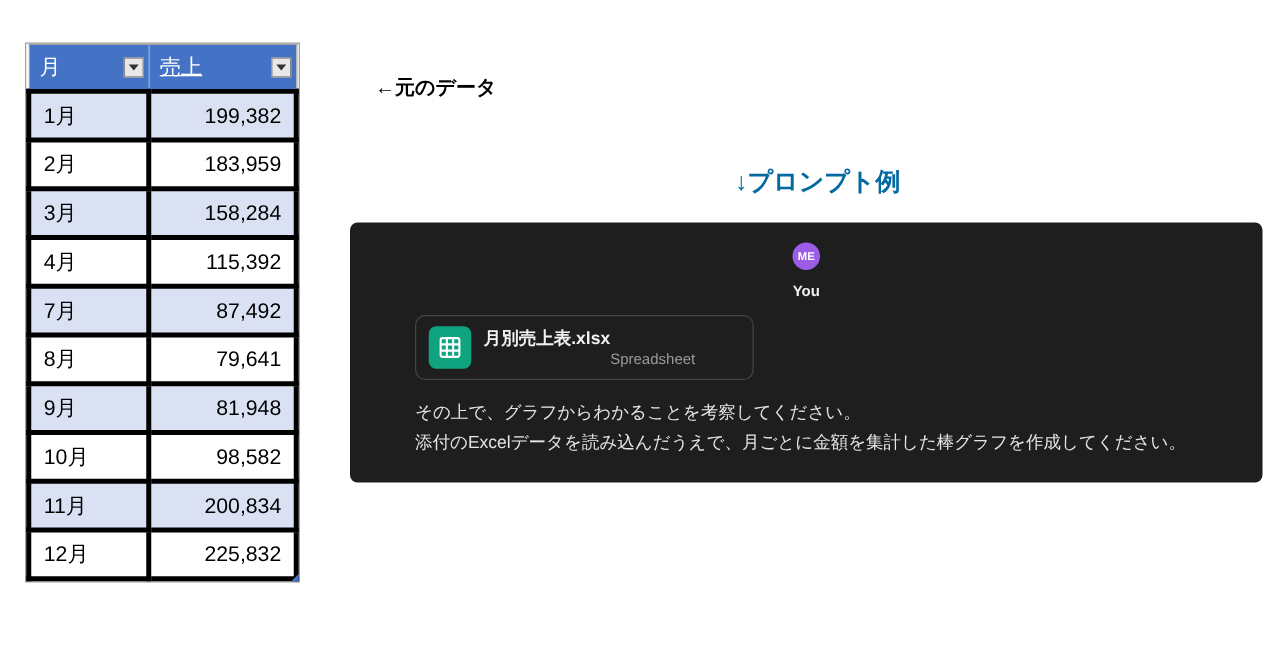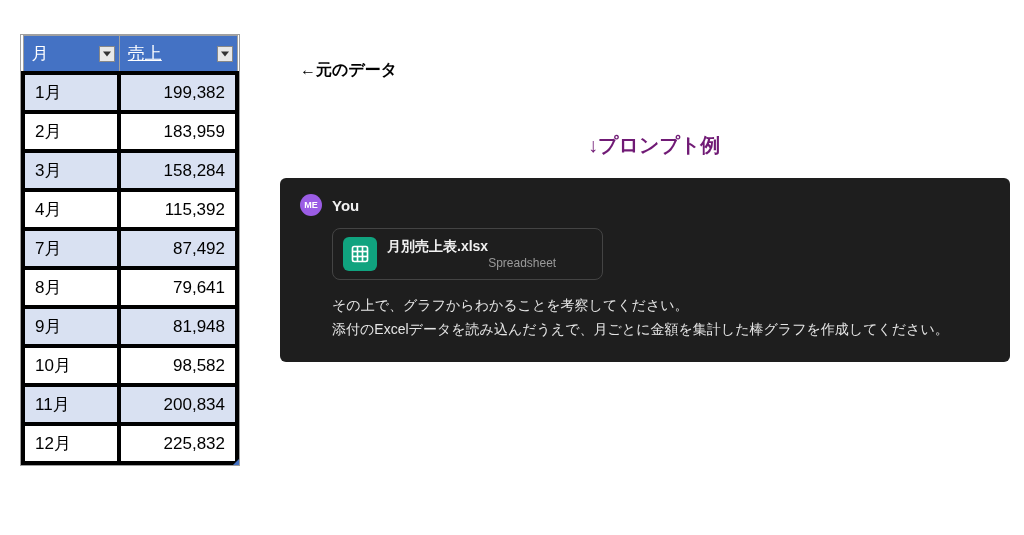--- a/index.html
+++ b/index.html
@@ -77,56 +77,57 @@
       font-weight: bold;
       color: #000;
     }
 
     .label-2 {
       position: absolute;
       left: 588px;
       top: 132px;
       font-size: 20px;
       font-weight: bold;
-      color: #701a75;
+      color: #0369a1;
     }
 
     .prompt-box {
       position: absolute;
       left: 280px;
       top: 178px;
       width: 730px;
       background: #1e1e1e;
       border-radius: 6px;
       padding: 16px 20px 20px 20px;
       color: #e5e5e5;
     }
 
     .user-row {
       display: flex;
       align-items: center;
       gap: 10px;
       margin-bottom: 12px;
+      flex-direction: column;
     }
 
     .avatar {
       width: 22px;
       height: 22px;
       border-radius: 50%;
       background: #9b5de5;
       display: flex;
       align-items: center;
       justify-content: center;
       font-size: 9px;
       color: #fff;
       font-weight: bold;
     }
 
     .user-name {
-      font-size: 15px;
+      font-size: 12px;
       font-weight: 600;
       color: #f1f1f1;
     }
 
     .file-chip {
       display: inline-flex;
       align-items: center;
       gap: 10px;
       border: 1px solid #444;
       border-radius: 8px;

